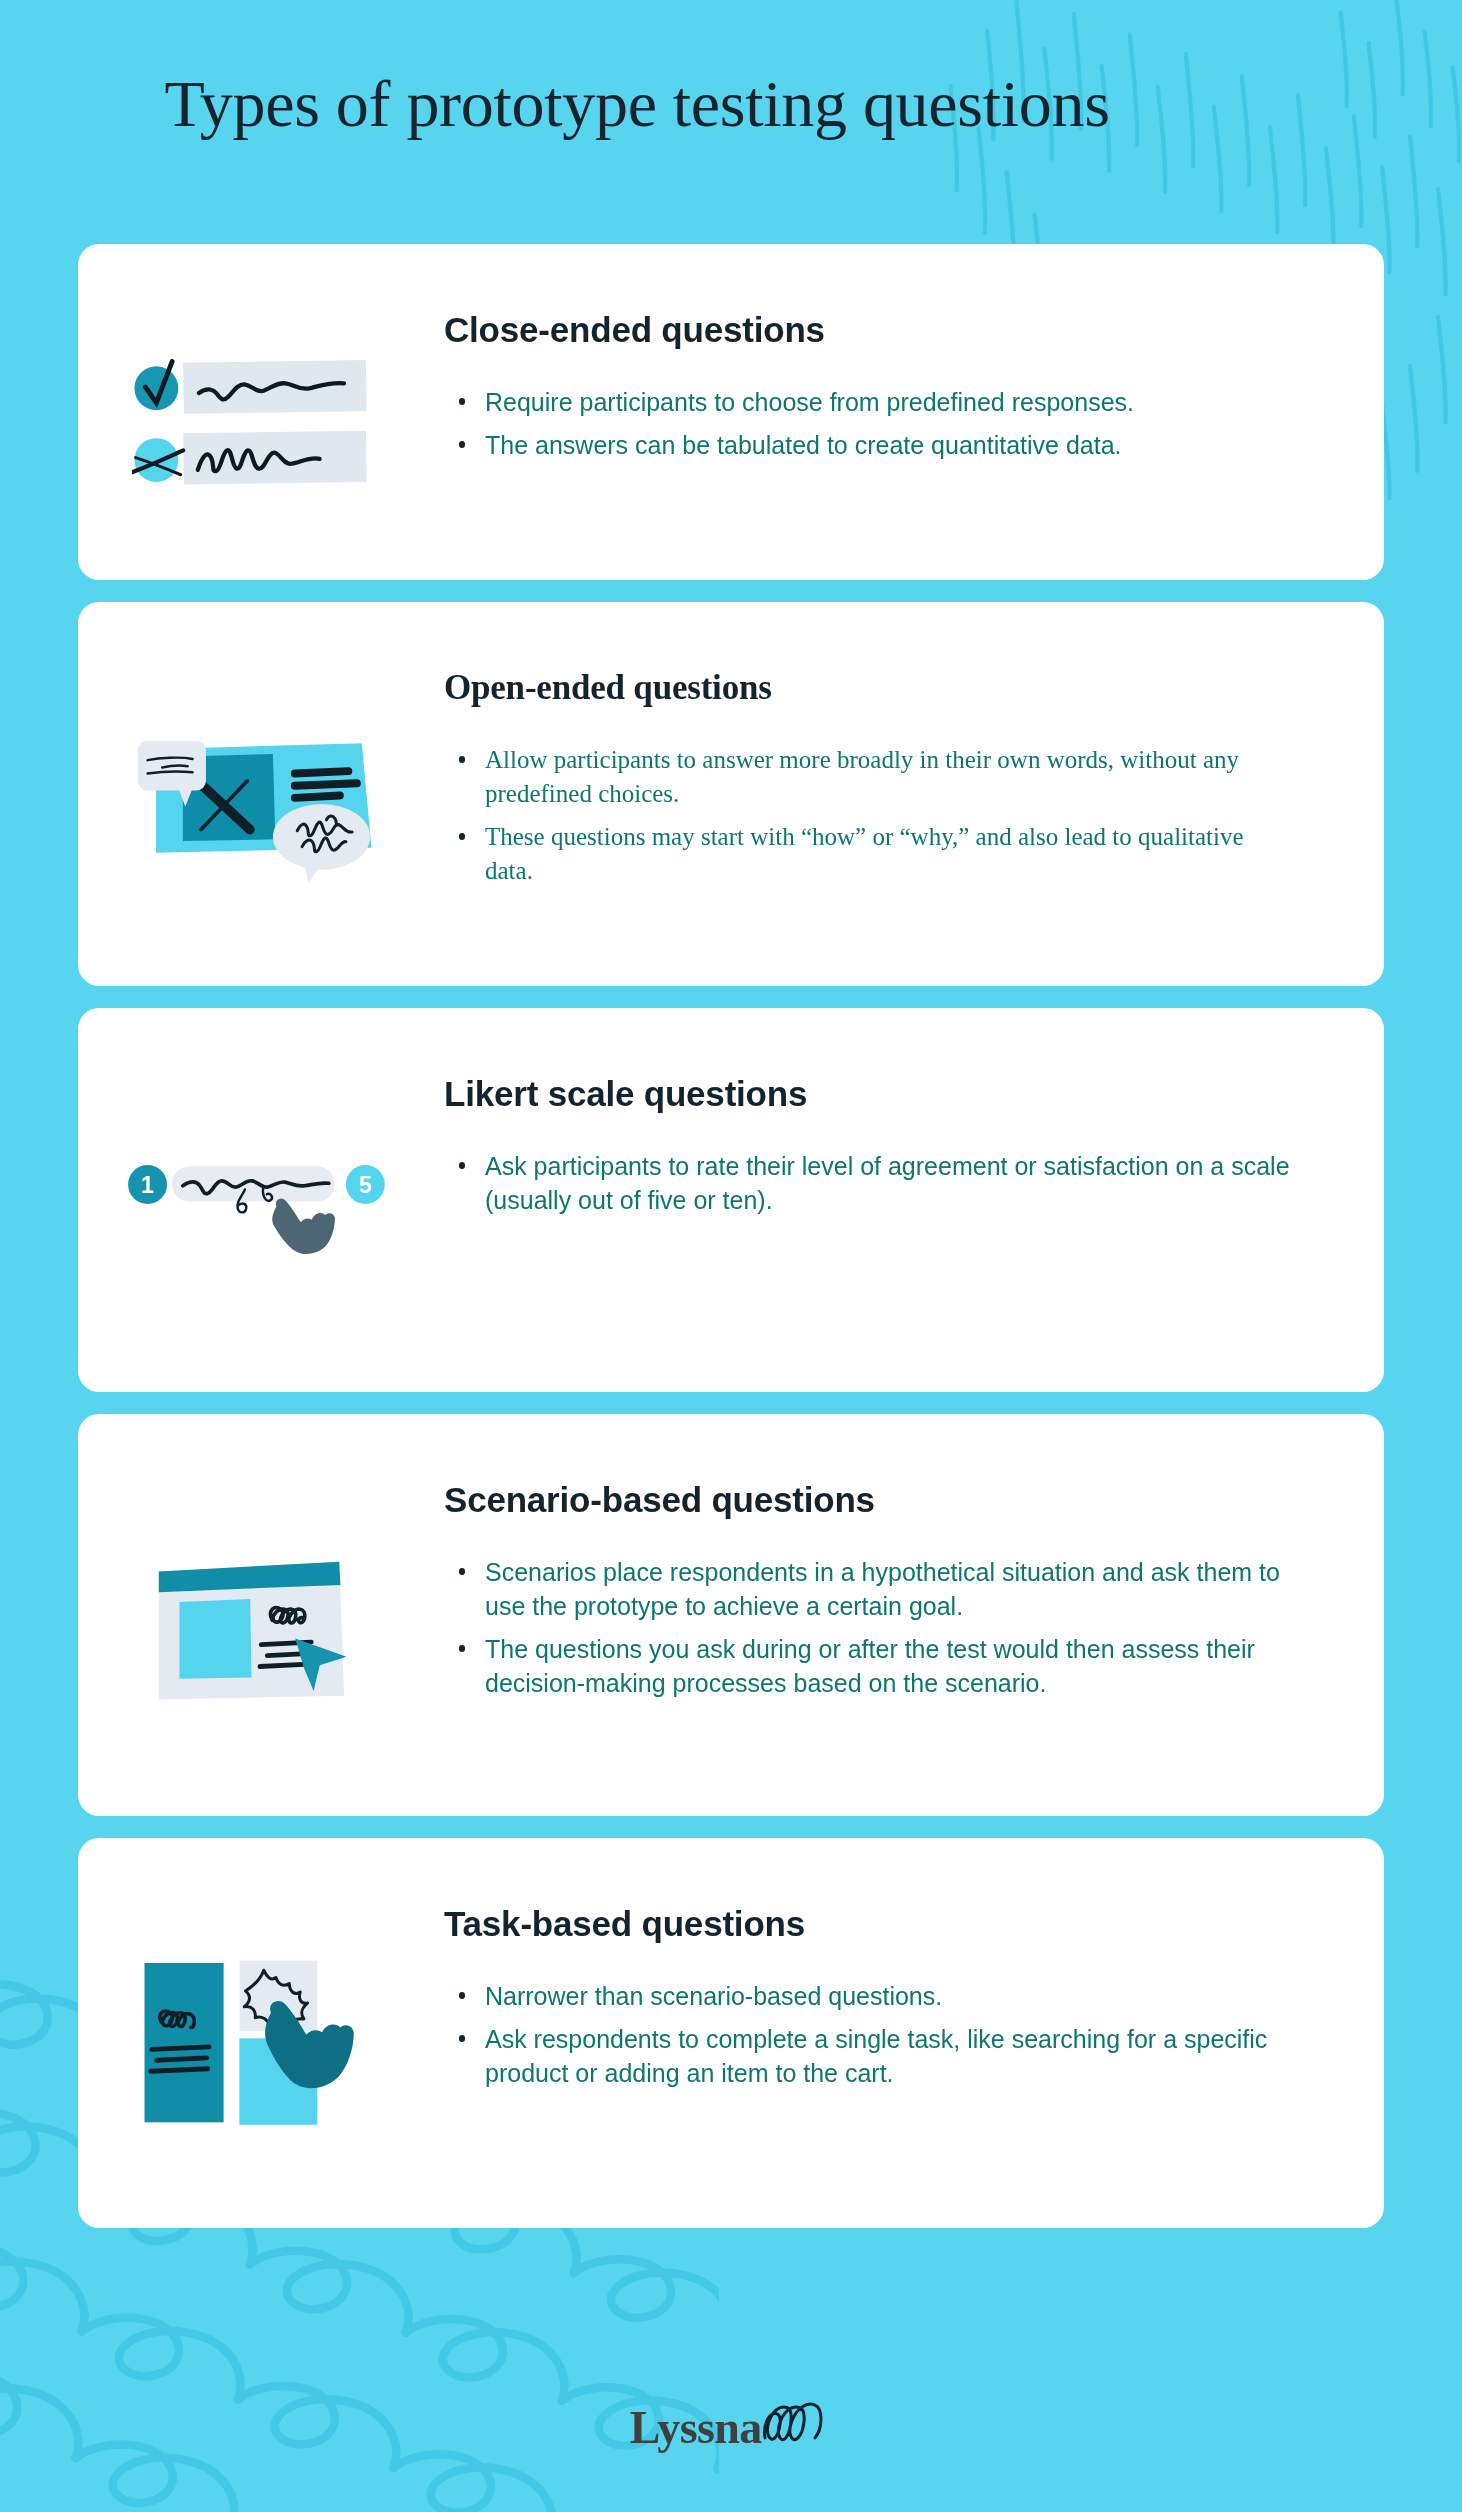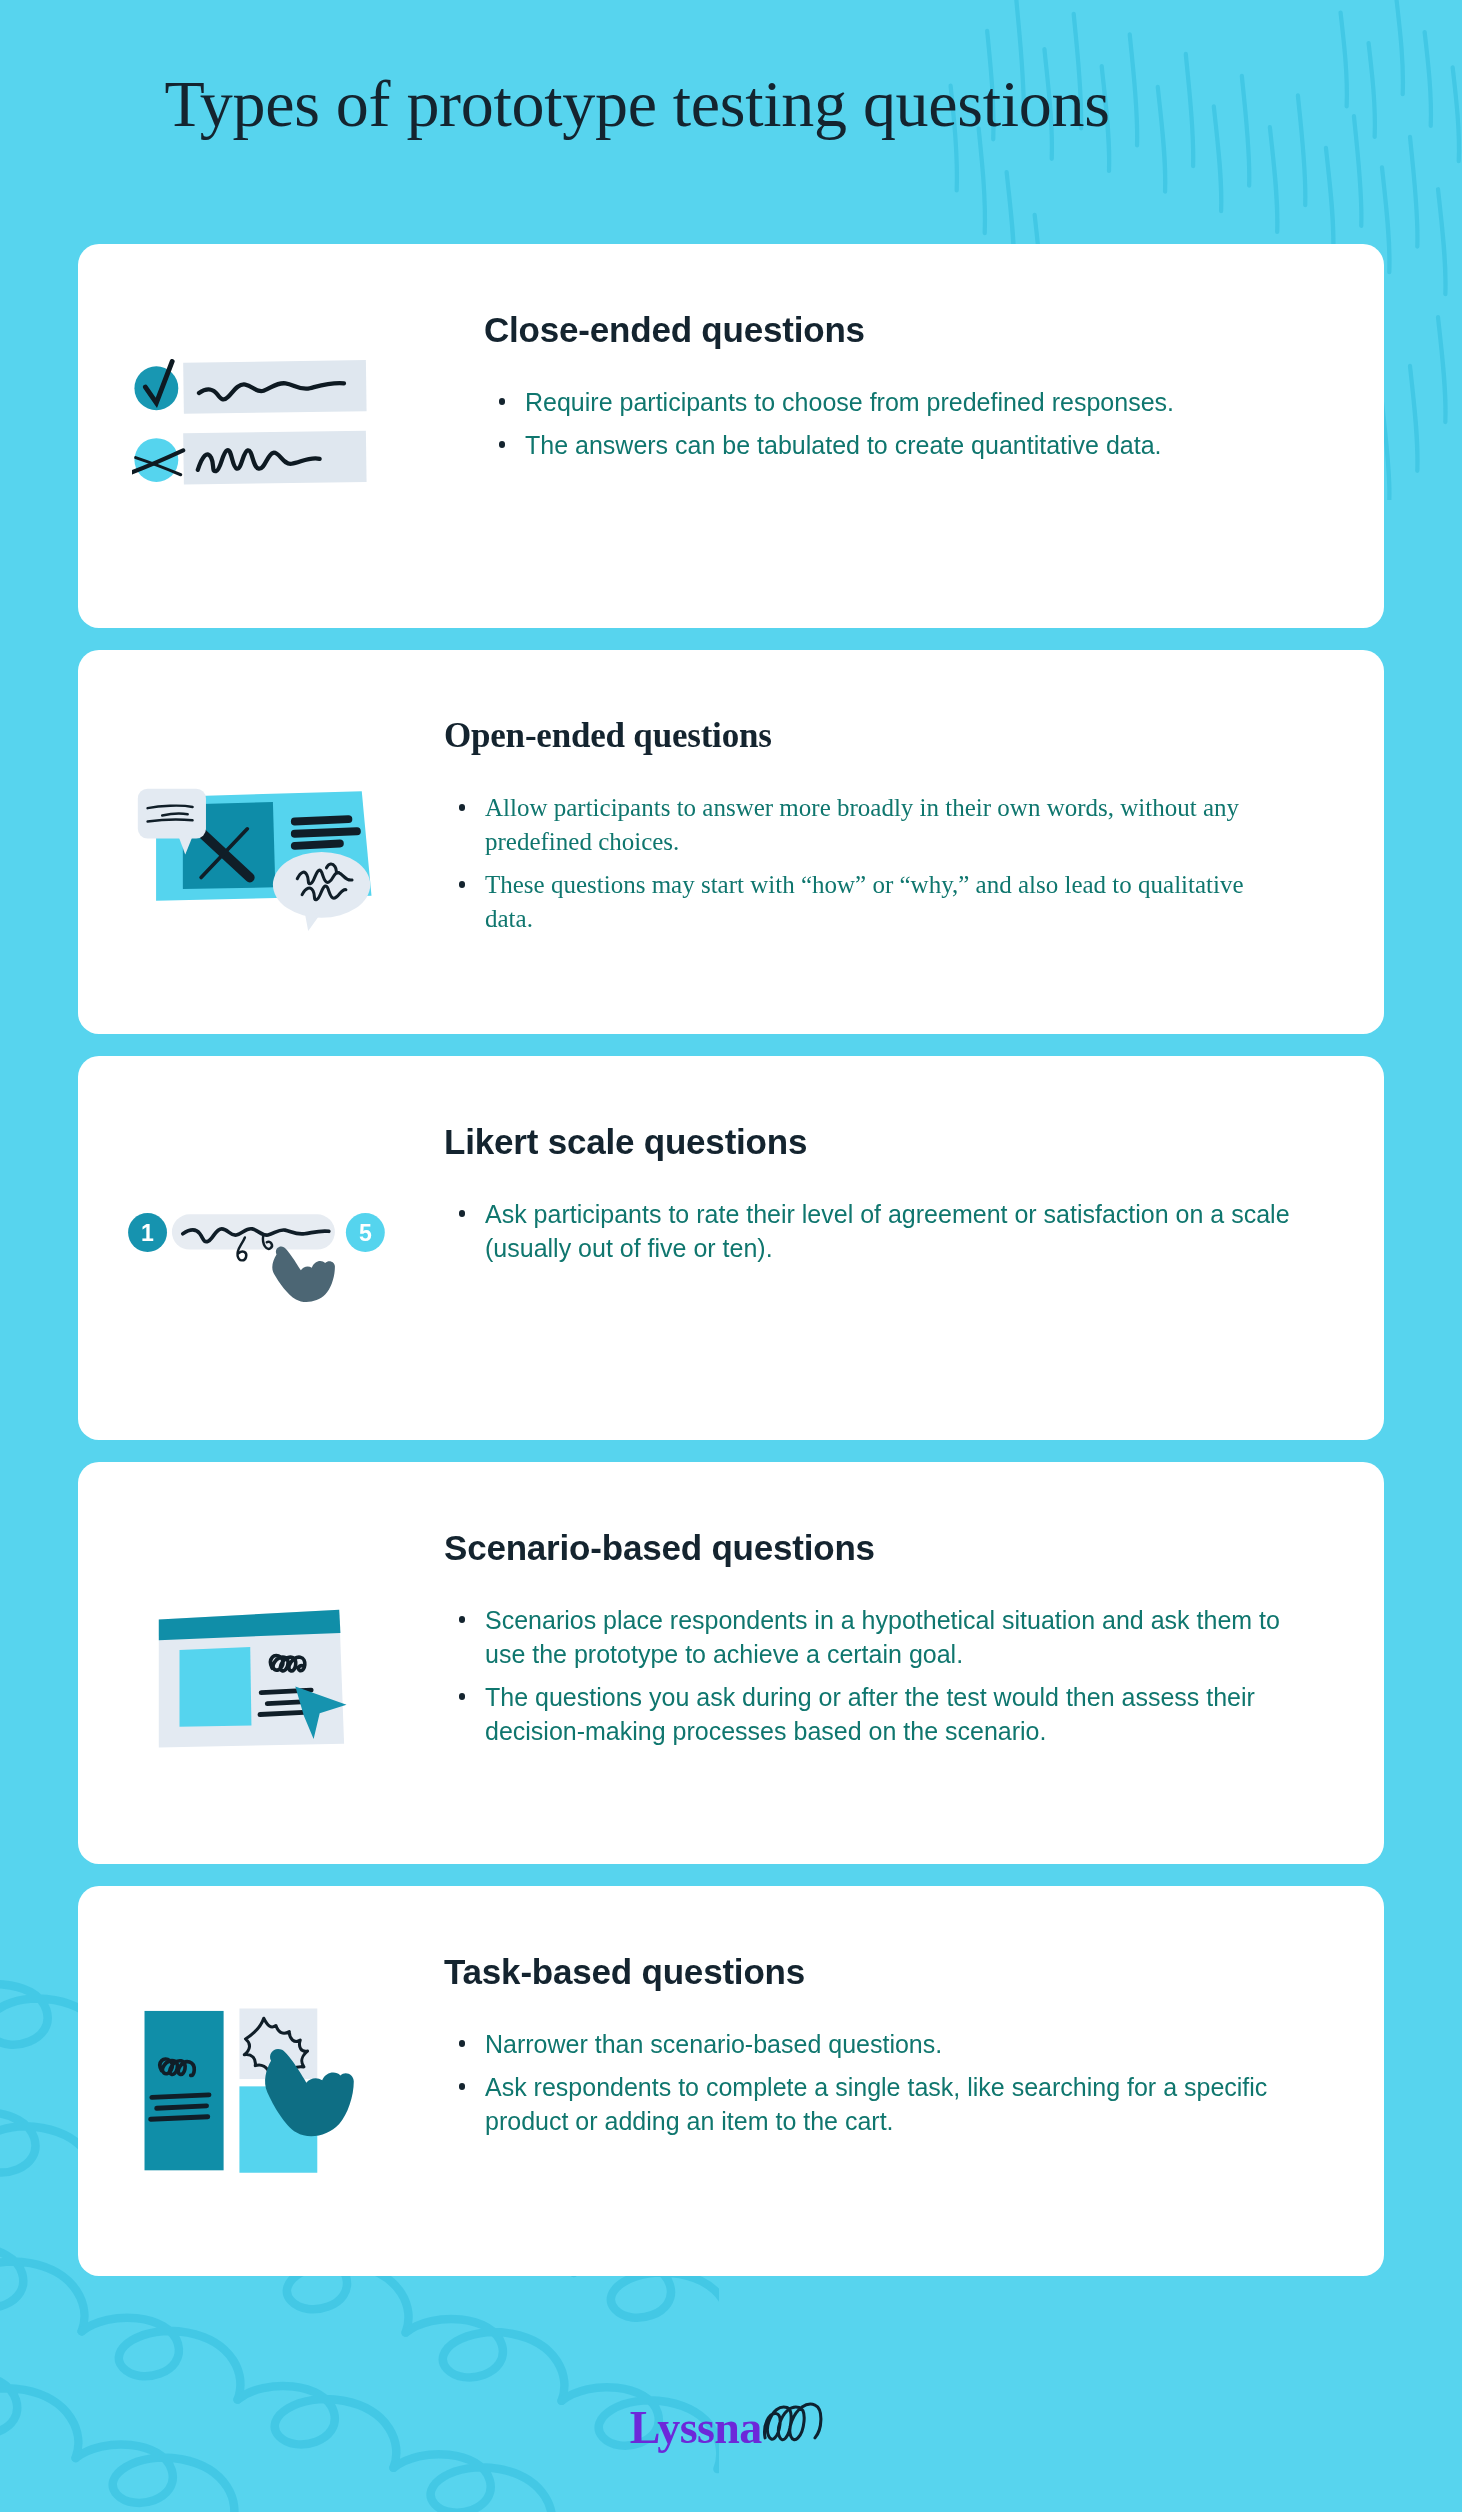--- a/index.html
+++ b/index.html
@@ -51,21 +51,21 @@
     z-index: 2;
   }
   .card {
     position: relative;
     background: #FFFFFF;
     border-radius: 21px;
     margin-bottom: 22px;
     display: flex;
     align-items: flex-start;
   }
-  .card.h1 { height: 384px; gap: 40px; }
+  .card.h1 { height: 336px; }
   .card.h2 { height: 384px; font-family: Liberation Serif, serif; }
   .card.h3 { height: 384px; }
   .card.h4 { height: 402px; }
   .card.h5 { height: 390px; }
 
   .card-illo {
     flex: 0 0 366px;
     position: relative;
     height: 100%;
   }
@@ -346,21 +346,21 @@
       <h2 class="card-heading">Task-based questions</h2>
       <ul class="bullets">
         <li>Narrower than scenario-based questions.</li>
         <li>Ask respondents to complete a single task, like searching for a specific product or adding an item to the cart.</li>
       </ul>
     </div>
   </section>
 </div>
 
 <div class="footer-logo">
-  <span style="font-family:'Liberation Serif',serif; font-size:46px; font-weight:700; color:#6d28d9; letter-spacing:-0.6px;">Lyssna</span>
+  <span style="font-family:'Liberation Serif',serif; font-size:46px; font-weight:700; color:#404040; letter-spacing:-0.6px;">Lyssna</span>
   <svg width="73" height="49" viewBox="0 0 120 80" fill="none" style="margin-left:-2.4px; margin-bottom:4.9px;">
     <path d="M10 62 C6 42 16 20 28 22 C40 24 34 54 26 62 C18 70 10 54 16 36
              C22 18 34 8 46 12 C58 16 52 52 44 62 C36 72 28 56 34 38
              C40 20 52 8 66 12 C80 16 74 52 64 62 C54 72 46 54 54 34
              C62 14 78 2 92 8 C106 14 104 48 92 62" stroke="#0E2230" stroke-width="5" stroke-linecap="round" fill="none"></path>
   </svg>
 </div>
 
 
 </body></html>

